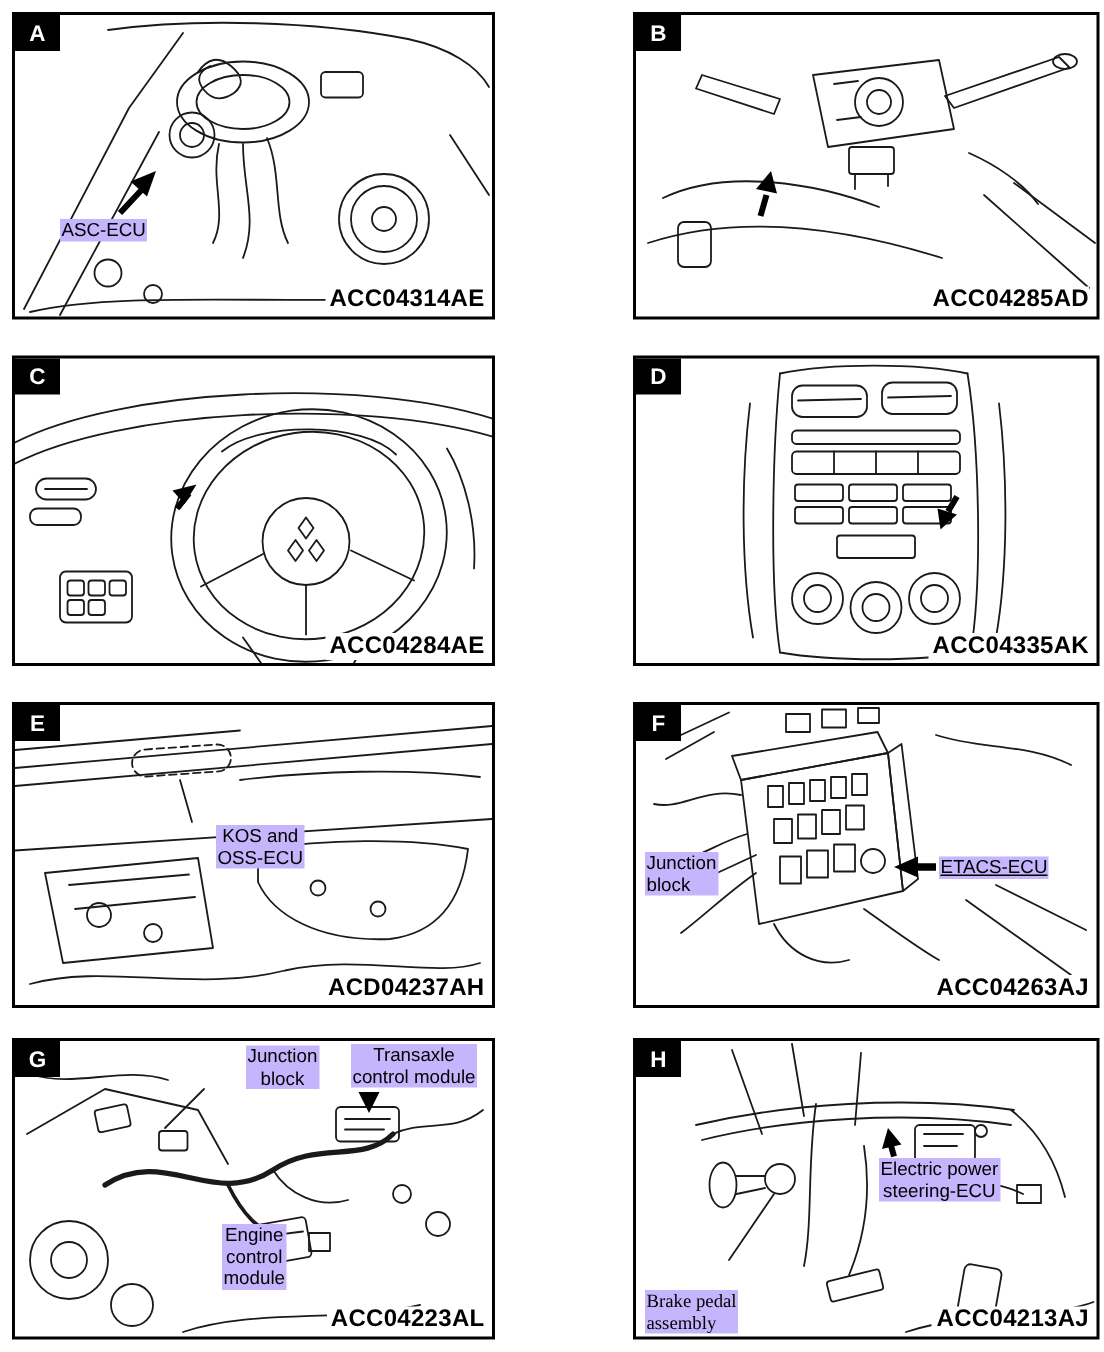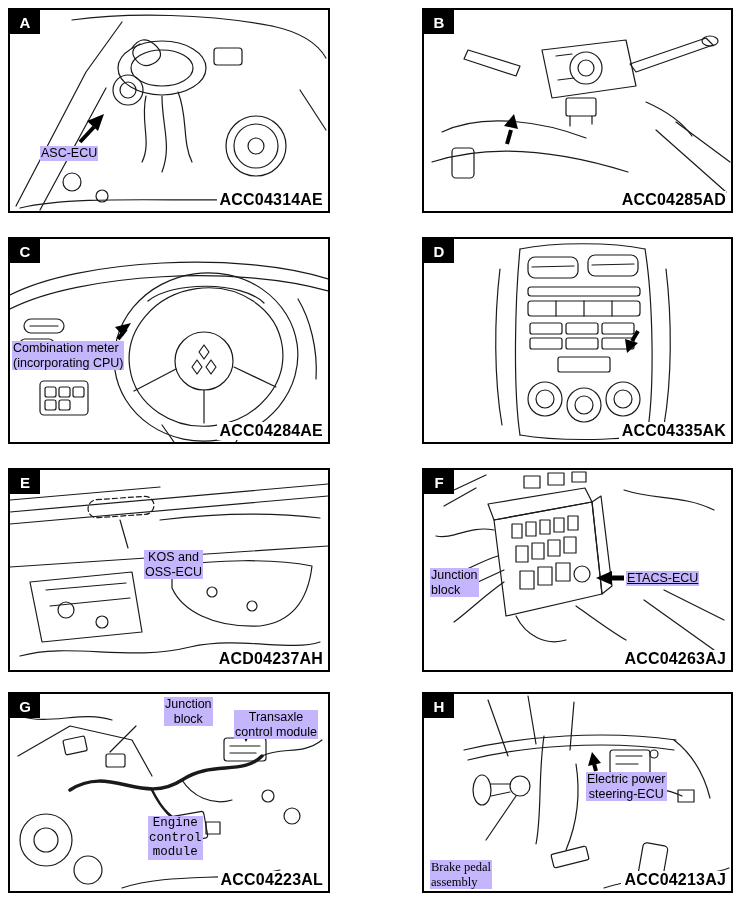--- a/index.html
+++ b/index.html
@@ -128,22 +128,20 @@
         <rect x="35" y="161" width="11" height="10" rx="2"></rect>
         <rect x="49" y="161" width="11" height="10" rx="2"></rect>
         <path d="M152,186 L164,203 M236,184 L226,203"></path>
         <path d="M288,60 C300,80 308,110 306,140"></path>
       </g>
       <g>
         <polygon points="121,84 113,97 105,88" fill="#000"></polygon>
         <path d="M108,100 L116,90" stroke="#000" stroke-width="4" fill="none"></path>
       </g>
     </svg>
-    <div class="label" style="left:2px; top:102px;">Combination meter
-(incorporating CPU)</div>
     <div class="code">ACC04284AE</div>
   </div>
 
   <div class="panel" id="panel-d">
     <div class="badge">D</div>
     <svg class="art" viewBox="0 0 307 203" preserveAspectRatio="none">
       <g class="ink">
         <path d="M96,10 C91,60 89,150 96,196"></path>
         <path d="M221,10 C229,60 231,150 223,196"></path>
         <path d="M96,10 C130,3 188,3 221,10"></path>
@@ -278,23 +276,23 @@
       <g>
         <polygon points="236,48 243,34 229,34" fill="#000"></polygon>
       </g>
       <g>
         <polygon points="166,134 161,147 153,139" fill="#000"></polygon>
         <path d="M150,152 L157,143" stroke="#000" stroke-width="4" fill="none"></path>
       </g>
     </svg>
     <div class="label center" style="left:116px; top:3px;">Junction
 block</div>
-    <div class="label center" style="left:186px; top:16px;">Transaxle
+    <div class="label center" style="left:186px; top:2px;">Transaxle
 control module</div>
-    <div class="label center" style="left:100px; top:122px;font-family:Liberation Mono, monospace;">Engine
+    <div class="label center" style="left:100px; top:122px;">Engine
 control
 module</div>
     <div class="code">ACC04223AL</div>
   </div>
 
   <div class="panel" id="panel-h">
     <div class="badge">H</div>
     <svg class="art" viewBox="0 0 307 197" preserveAspectRatio="none">
       <g class="ink">
         <path d="M64,6 L84,62 M104,2 L112,50 M150,8 L146,56"></path>

